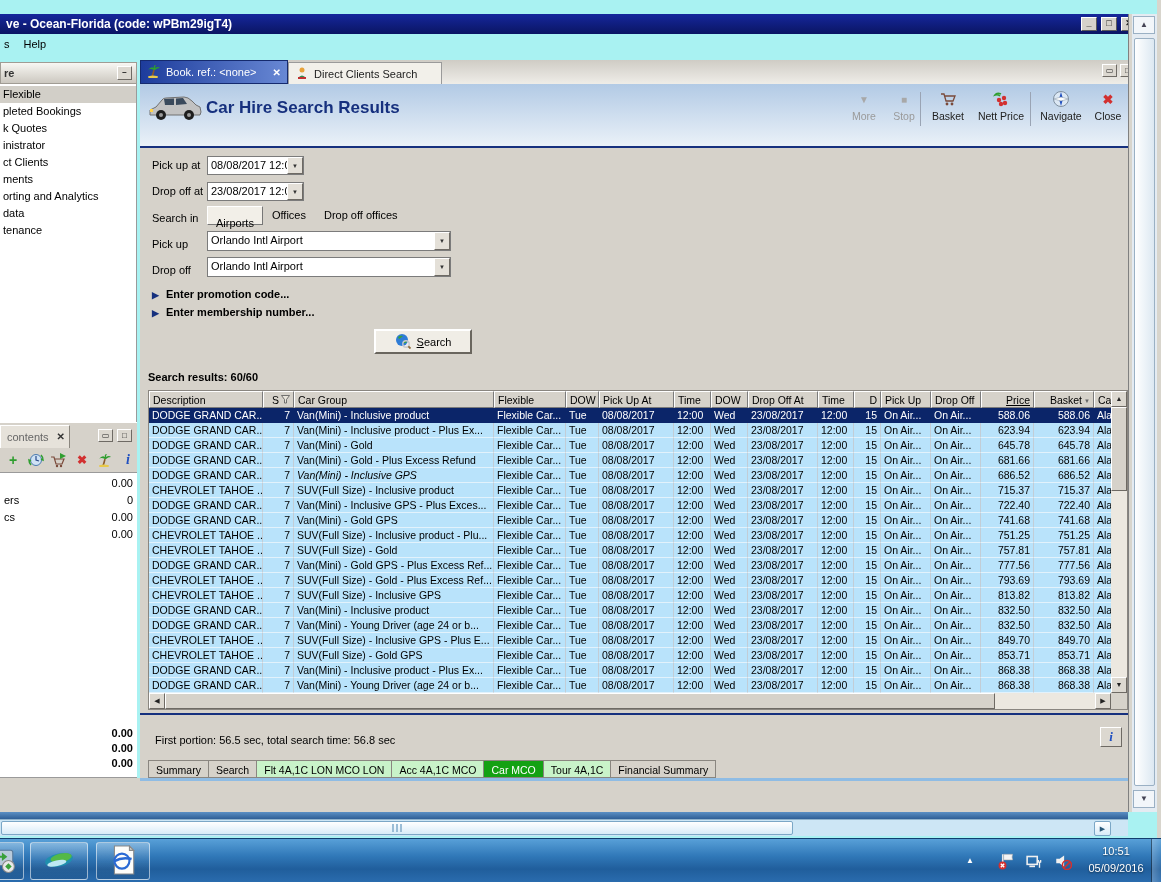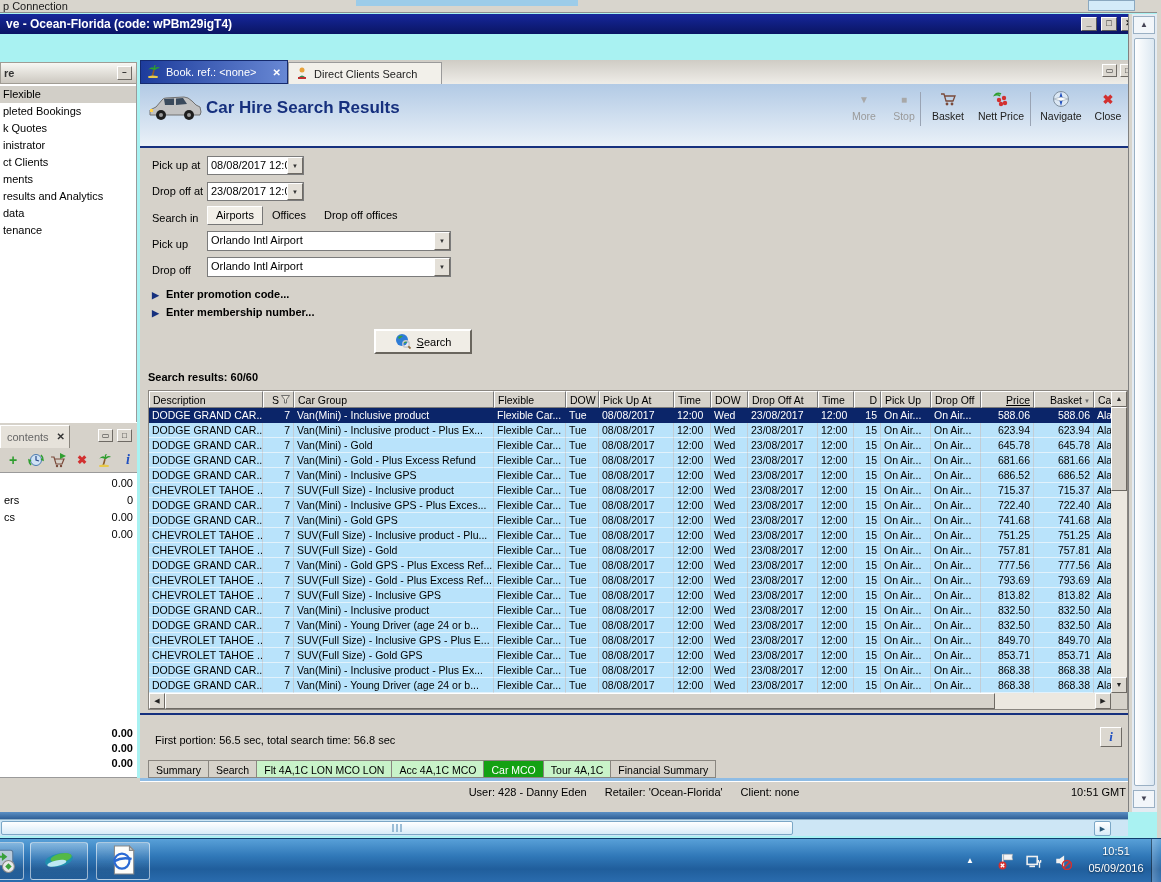--- a/index.html
+++ b/index.html
@@ -85,21 +85,21 @@
   .combo{position:absolute;height:19px;background:#fff;border:1px solid #7b7b7b;display:flex;}
   #cb-date1{left:207px;top:156px;width:97px;}
   #cb-date2{left:207px;top:182px;width:97px;}
   #cb-pu{left:207px;top:231px;width:244px;height:20px;}
   #cb-do{left:207px;top:257px;width:244px;height:20px;}
   .ctext{flex:1;padding:2px 3px 0;white-space:nowrap;overflow:hidden;}
   .cbtn{width:16px;background:#e4e0d8;display:flex;align-items:center;justify-content:center;font-size:6px;color:#333;
         border:1px solid;border-color:#fff #6e6a64 #6e6a64 #fff;}
   #searchin{position:absolute;left:207px;top:205px;height:21px;display:flex;align-items:center;}
   .opt{padding:3px 9px 0;height:19px;}
-  .opt.sel{background:#f2efe8;border:1px solid;border-color:#fff #777 #777 #fff;padding:2px 8px 0;}
+  .opt.sel{background:#f2efe8;border:1px solid;border-color:#fff #777 #777 #fff;padding:10px 8px 0;}
   .linkrow{position:absolute;font-weight:bold;}
   #promo{left:152px;top:288px}#membership{left:152px;top:306px}
   .arr{color:#16307e;margin-right:7px;font-size:9px;}
   #search-btn{left:374px;top:329px;width:98px;height:25px;background:#f0ede6;border:2px solid;
               border-color:#fff #6a665e #6a665e #fff;display:flex;align-items:center;justify-content:center;gap:6px;}
   #results-label{left:148px;top:371px;font-weight:bold;}
 
   
   #tablebox{left:148px;top:390px;width:980px;height:320px;background:#fff;border:1px solid #8a8680;}
   #thead{position:absolute;left:0;top:0;height:17px;display:flex;}
@@ -173,46 +173,42 @@
   #clock{position:absolute;left:1084px;top:4px;width:64px;color:#fff;text-align:center;line-height:17px;
          text-shadow:0 1px 2px rgba(0,0,0,.55);}
   #show-desktop{position:absolute;left:1151px;top:0;width:10px;height:44px;border-left:1px solid rgba(0,0,0,.45);
                 background:linear-gradient(90deg,rgba(255,255,255,.25),rgba(255,255,255,.08));}
 </style>
 </head>
 <body>
 
 <div id="screen">
 
-  <div id="bgstrip">
-    <span id="bgmenu">p Connection</span>
-    <div id="bgfrag1"></div>
-    <div id="bgfrag2"></div>
-  </div>
 
   <div id="titlebar">
     <span>ve - Ocean-Florida (code: wPBm29igT4)</span>
     <div class="wbtn" id="btn-min"><span>_</span></div>
     <div class="wbtn" id="btn-max"><span>□</span></div>
     <div class="wbtn" id="btn-close"><span>✕</span></div>
   </div>
 
+  <div id="menubar"><span id="menu-items"><span class="menu-item">s</span><span class="menu-item">Help</span></span></div>
 
   <div id="sidebar-header">
     <span>re</span>
     <div class="sbtn" id="side-min"><span>−</span></div>
   </div>
   <div id="sidebar-list">
       <div class="side-item sel">Flexible</div>
       <div class="side-item">pleted Bookings</div>
       <div class="side-item">k Quotes</div>
       <div class="side-item">inistrator</div>
       <div class="side-item">ct Clients</div>
       <div class="side-item">ments</div>
-      <div class="side-item">results and Analytics</div>
+      <div class="side-item">orting and Analytics</div>
       <div class="side-item">data</div>
       <div class="side-item">tenance</div>
     </div>
 
   <div id="bp-tabbar">
     <div id="bp-tab">
       <span class="tclose">✕</span>
       <span>contents</span>
     </div>
     <div class="sbtn" id="bp-min"><span>▭</span></div>
@@ -526,21 +522,21 @@
           <div class="tcell r" style="width: 27px;">15</div>
           <div class="tcell" style="width: 50px;">On Air...</div>
           <div class="tcell" style="width: 50px;">On Air...</div>
           <div class="tcell r" style="width: 53px;">681.66</div>
           <div class="tcell r" style="width: 60px;">681.66</div>
           <div class="tcell" style="width: 19px;">Ala</div>
         </div>
         <div class="trow">
           <div class="tcell" style="width: 114px;">DODGE GRAND CAR...</div>
           <div class="tcell r" style="width: 31px;">7</div>
-          <div class="tcell" style="width: 200px;">Van(Mini) - Inclusive GPS</div>
+          <div class="tcell" style="width: 200px; font-style: italic;">Van(Mini) - Inclusive GPS</div>
           <div class="tcell" style="width: 72px;">Flexible Car...</div>
           <div class="tcell" style="width: 33px;">Tue</div>
           <div class="tcell" style="width: 75px;">08/08/2017</div>
           <div class="tcell" style="width: 37px;">12:00</div>
           <div class="tcell" style="width: 37px;">Wed</div>
           <div class="tcell" style="width: 70px;">23/08/2017</div>
           <div class="tcell" style="width: 36px;">12:00</div>
           <div class="tcell r" style="width: 27px;">15</div>
           <div class="tcell" style="width: 50px;">On Air...</div>
           <div class="tcell" style="width: 50px;">On Air...</div>
@@ -822,24 +818,20 @@
       <div class="btab plain">Summary</div>
       <div class="btab plain">Search</div>
       <div class="btab green-light">Flt 4A,1C LON MCO LON</div>
       <div class="btab green-light">Acc 4A,1C MCO</div>
       <div class="btab green-active">Car MCO</div>
       <div class="btab green-light">Tour 4A,1C</div>
       <div class="btab plain">Financial Summary</div>
     </div>
   <div id="bluebar"></div>
 
-  <div id="statusbar">
-    <div id="status-segments"><span class="sseg">User: 428 - Danny Eden</span><span class="sseg">Retailer: 'Ocean-Florida'</span><span class="sseg">Client: none</span></div>
-    <span id="status-time">10:51 GMT</span>
-  </div>
 
   <div id="navband"></div>
   <div id="ohscroll">
     <div id="oh-thumb">
         <div id="oh-grip"></div>
       </div>
     <div id="oh-right"><span>▶</span></div>
     <div id="oh-corner"></div>
   </div>
   <div id="win-right"></div>

